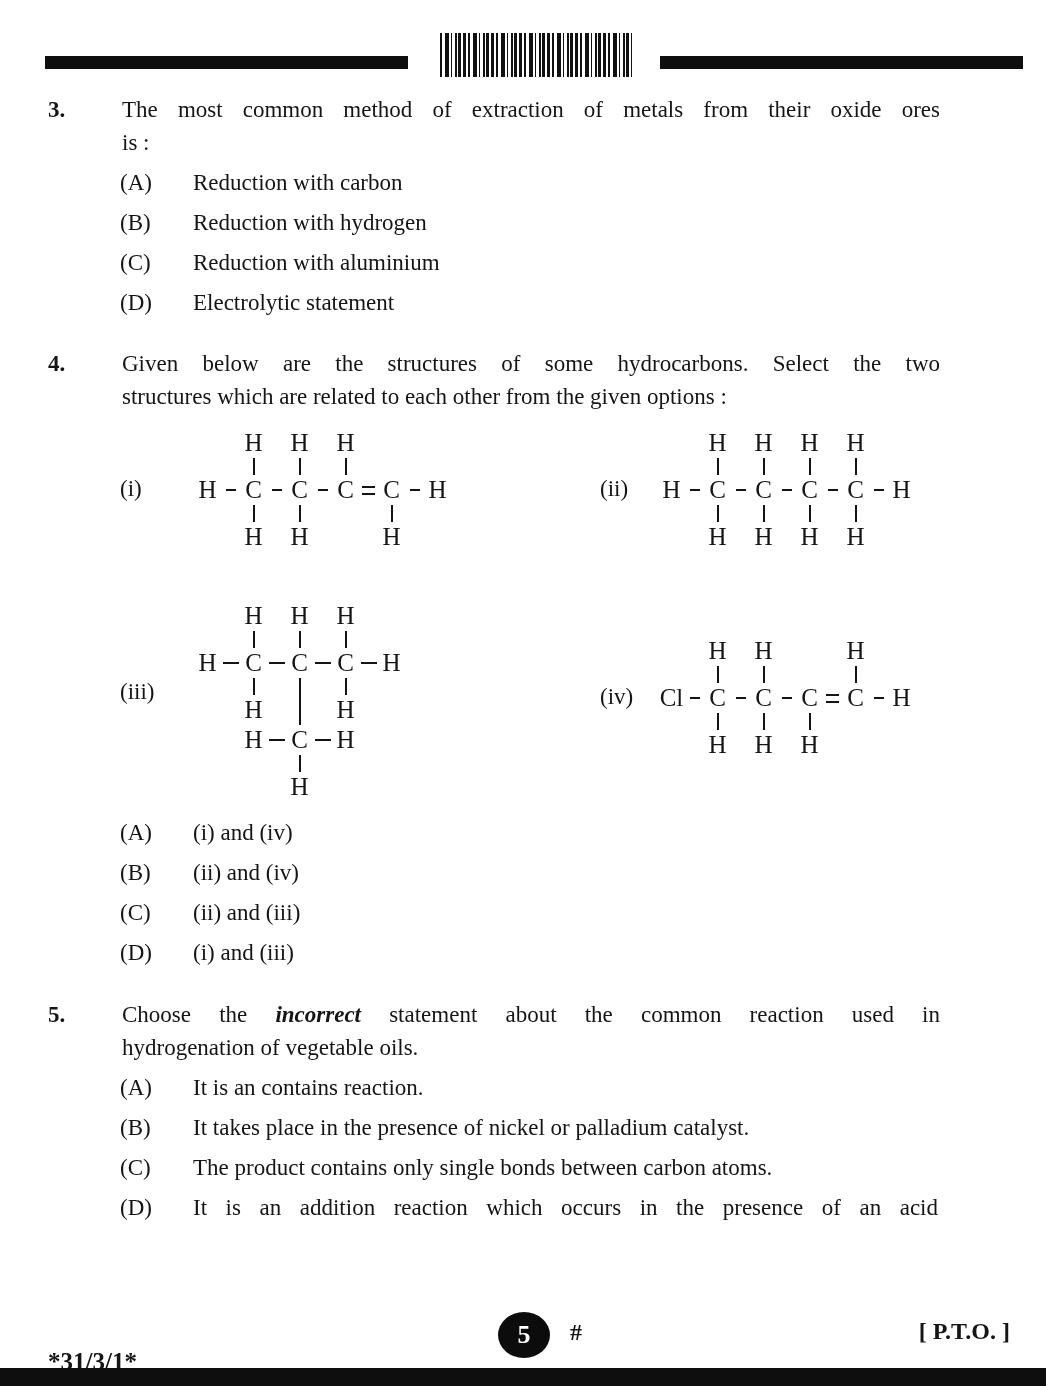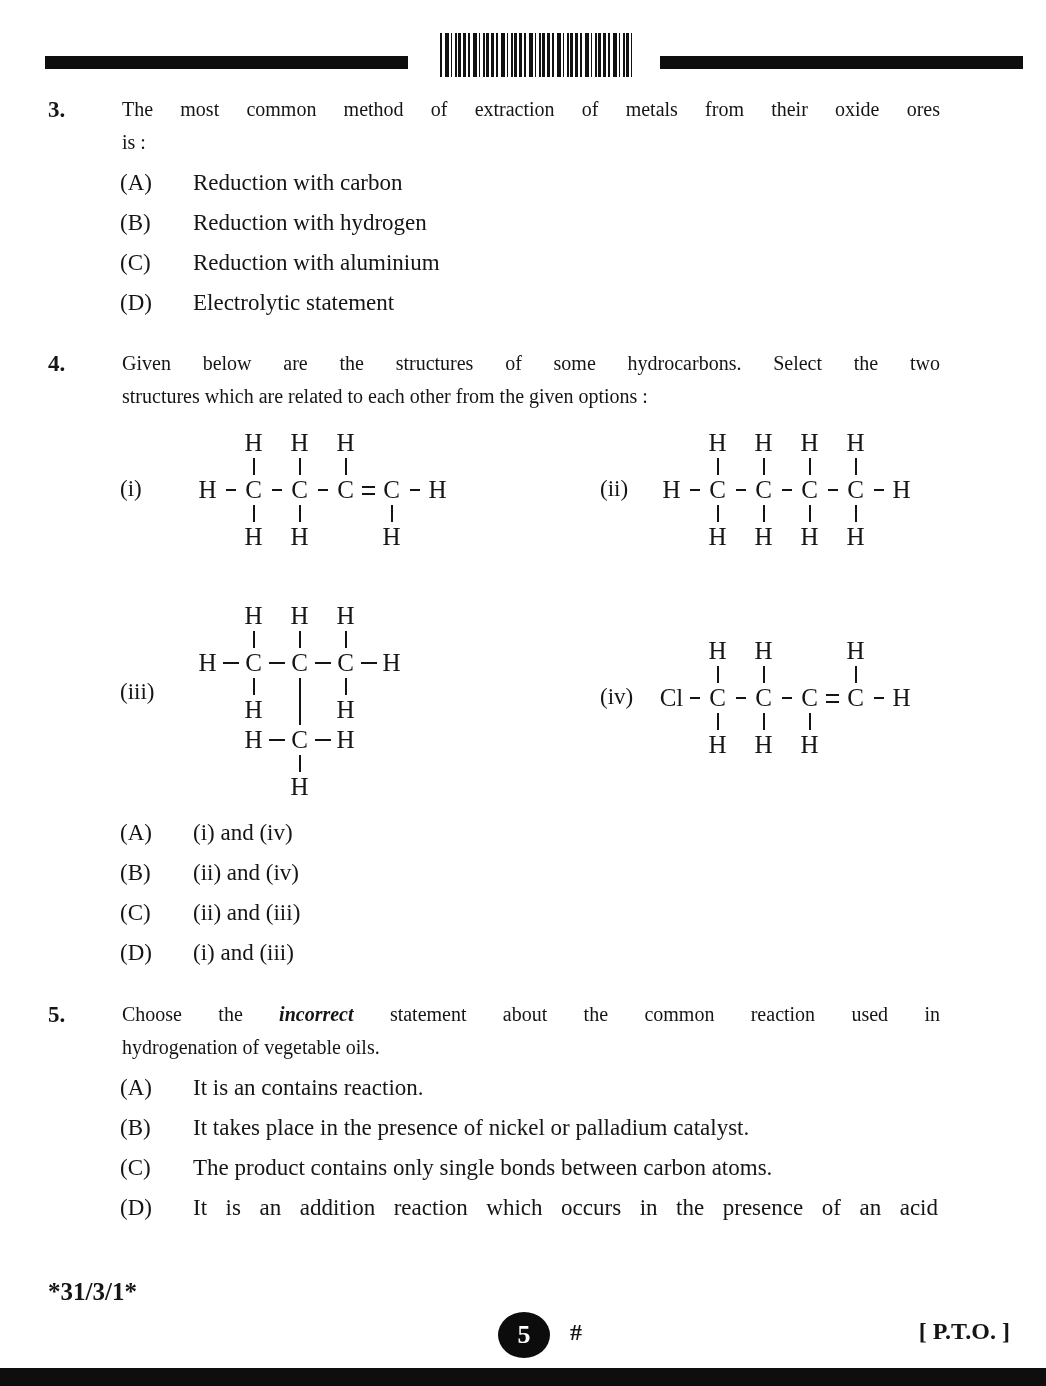--- a/index.html
+++ b/index.html
@@ -11,21 +11,21 @@
   .hrule.left{left:45px;width:363px;}
   .hrule.right{left:660px;width:363px;}
   .barcode{position:absolute;left:440px;top:33px;width:192px;height:44px;
     background:repeating-linear-gradient(90deg,
       #111 0 2px,#fff 2px 5px,#111 5px 9px,#fff 9px 11px,#111 11px 12px,
       #fff 12px 15px,#111 15px 17px,#fff 17px 18px,#111 18px 21px,#fff 21px 23px,
       #111 23px 26px,#fff 26px 28px);}
   
   .question{display:flex;margin-left:48px;}
   .qnum{width:74px;font-weight:bold;font-size:23px;line-height:33px;flex:0 0 74px;}
-  .qtext{width:818px;font-size:20px;line-height:33px;}
+  .qtext{width:818px;font-size:23px;line-height:33px;}
   .stretch{text-align:justify;text-align-last:justify;}
   .em-bi{font-weight:bold;font-style:italic;}
   .opts{margin-left:120px;}
   .opt{display:flex;margin-top:7px;}
   .optletter{width:73px;flex:0 0 73px;font-size:23px;line-height:33px;}
   .opttext{width:745px;font-size:23px;line-height:33px;}
   .mt3{margin-top:3px;} .mt13{margin-top:13px;}
   .q4{margin-top:28px;} .q5{margin-top:29px;}
   .q3{margin-top:16px;}
   
@@ -39,21 +39,21 @@
   .pos3 .slabel{margin-top:76px;}
   .srow{display:flex;height:30px;}
   .srow.bond{height:17px;}
   .cell{width:23px;flex:0 0 23px;height:100%;display:inline-flex;align-items:center;
         justify-content:center;font-size:25px;}
   .vl{width:2px;height:100%;background:#141414;display:block;}
   .hl{height:2.5px;background:#141414;display:block;}
   .dl{width:13px;height:9px;border-top:2.5px solid #141414;border-bottom:2.5px solid #141414;
       box-sizing:border-box;display:block;}
   
-  .fcode{position:absolute;left:48px;top:1278px;font-weight:bold;font-size:25px;}
+  .fcode{position:absolute;left:48px;top:1348px;font-weight:bold;font-size:25px;}
   .fbadge{position:absolute;left:498px;top:1312px;width:52px;height:46px;border-radius:50%;
           background:#0c0c0c;color:#fff;display:flex;align-items:center;justify-content:center;
           font-weight:bold;font-size:26px;}
   .fhash{position:absolute;left:570px;top:1319px;font-weight:bold;font-size:24px;}
   .fpto{position:absolute;right:36px;top:1318px;font-weight:bold;font-size:24px;}
   .bottombar{position:absolute;left:0;bottom:0;width:1046px;height:18px;background:#0e0e0e;}
 </style>
 </head>
 <body>
 

